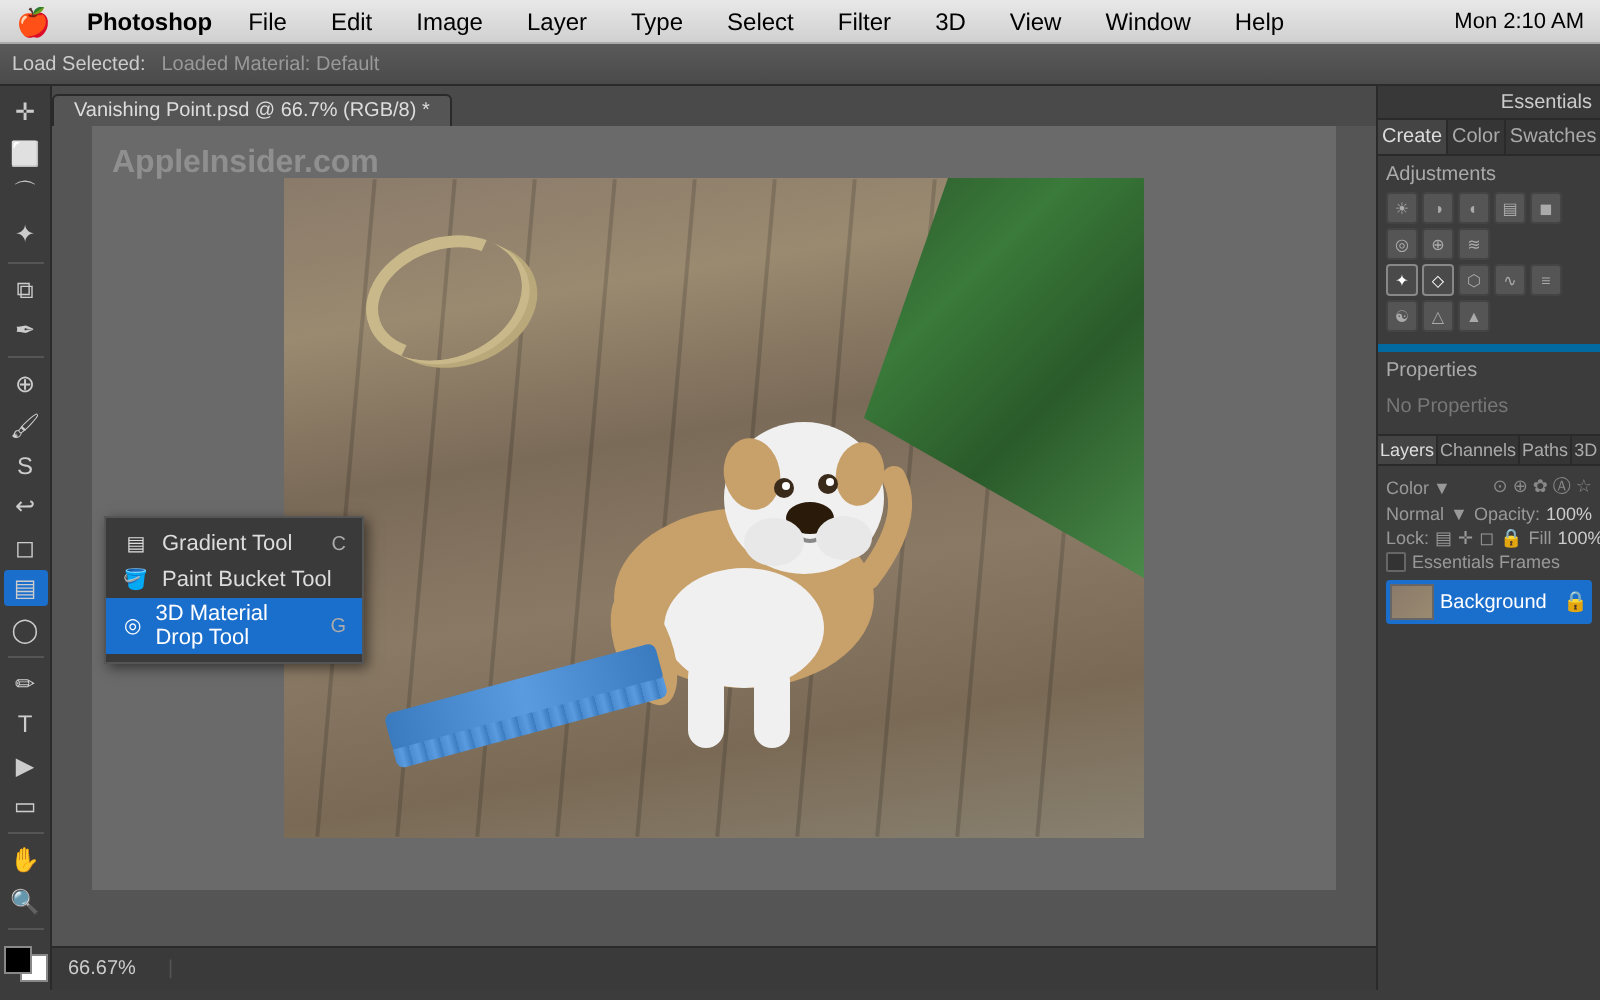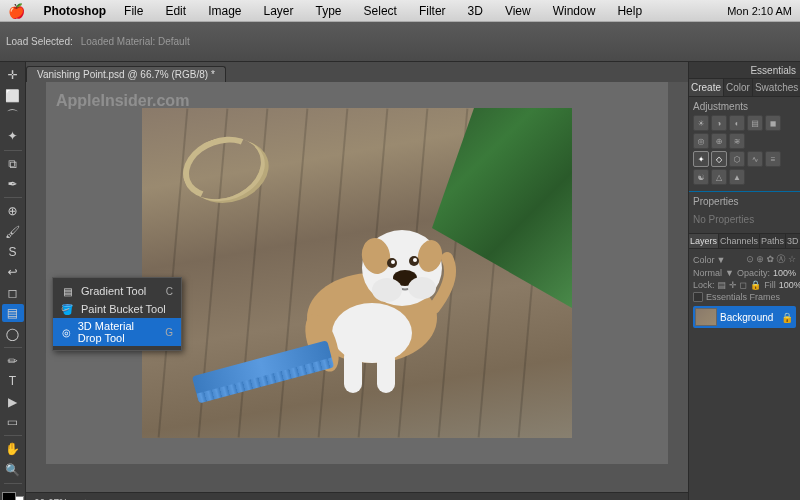--- a/index.html
+++ b/index.html
@@ -10,21 +10,21 @@
       width: 800px; height: 22px; background: linear-gradient(to bottom, #e8e8e8, #d0d0d0);
       display: flex; align-items: center; padding: 0 8px; gap: 14px; color: #000; font-size: 12px;
       border-bottom: 1px solid #aaa; position: relative;
     }
     #menubar .apple-logo { font-size: 14px; margin-right: 4px; }
     #menubar .menu-item { cursor: default; padding: 1px 4px; border-radius: 3px; }
     #clock { position: absolute; right: 8px; font-size: 11px; color: #000; }
 
     
     #optionsbar {
-      width: 800px; height: 40px; background: linear-gradient(to bottom, #5a5a5a, #4a4a4a);
+      width: 800px; height: 21px; background: linear-gradient(to bottom, #5a5a5a, #4a4a4a);
       display: flex; align-items: center; padding: 0 6px; gap: 8px; border-bottom: 1px solid #2a2a2a;
       font-size: 10px; color: #ccc;
     }
 
     
     #main-layout {
       display: flex; width: 800px; height: 452px;
     }
 
     
@@ -121,21 +121,21 @@
     #right-panel {
       width: 112px; background: #3c3c3c; border-left: 1px solid #2a2a2a;
       display: flex; flex-direction: column; flex-shrink: 0;
     }
     #panel-tabs {
       display: flex; background: #353535; border-bottom: 1px solid #2a2a2a;
     }
     .panel-tab { flex: 1; text-align: center; padding: 3px 2px; font-size: 10px; color: #aaa; cursor: pointer; border-right: 1px solid #2a2a2a; }
     .panel-tab.active { background: #444; color: #ddd; border-bottom: none; }
 
-    #adjustments-section { padding: 4px; border-bottom: 1px solid #0369a1; }
+    #adjustments-section { padding: 4px; border-bottom: 4px solid #0369a1; }
     .section-header { font-size: 10px; color: #aaa; margin-bottom: 3px; }
     .adj-icons { display: flex; flex-wrap: wrap; gap: 2px; margin-bottom: 2px; }
     .adj-icon { width: 16px; height: 16px; background: #555; border: 1px solid #444; border-radius: 2px; display: flex; align-items: center; justify-content: center; font-size: 8px; color: #aaa; cursor: pointer; }
     .adj-icon.highlight { background: #4a4a4a; border-color: #888; color: #fff; }
 
     #properties-section { padding: 4px; border-bottom: 1px solid #2a2a2a; }
     #properties-section .no-props { font-size: 10px; color: #777; padding: 4px 0; }
 
     #layers-section { padding: 4px; flex: 1; overflow: hidden; }
     .layers-sub-tabs { display: flex; background: #353535; border-bottom: 1px solid #2a2a2a; margin: -4px -4px 4px -4px; }

